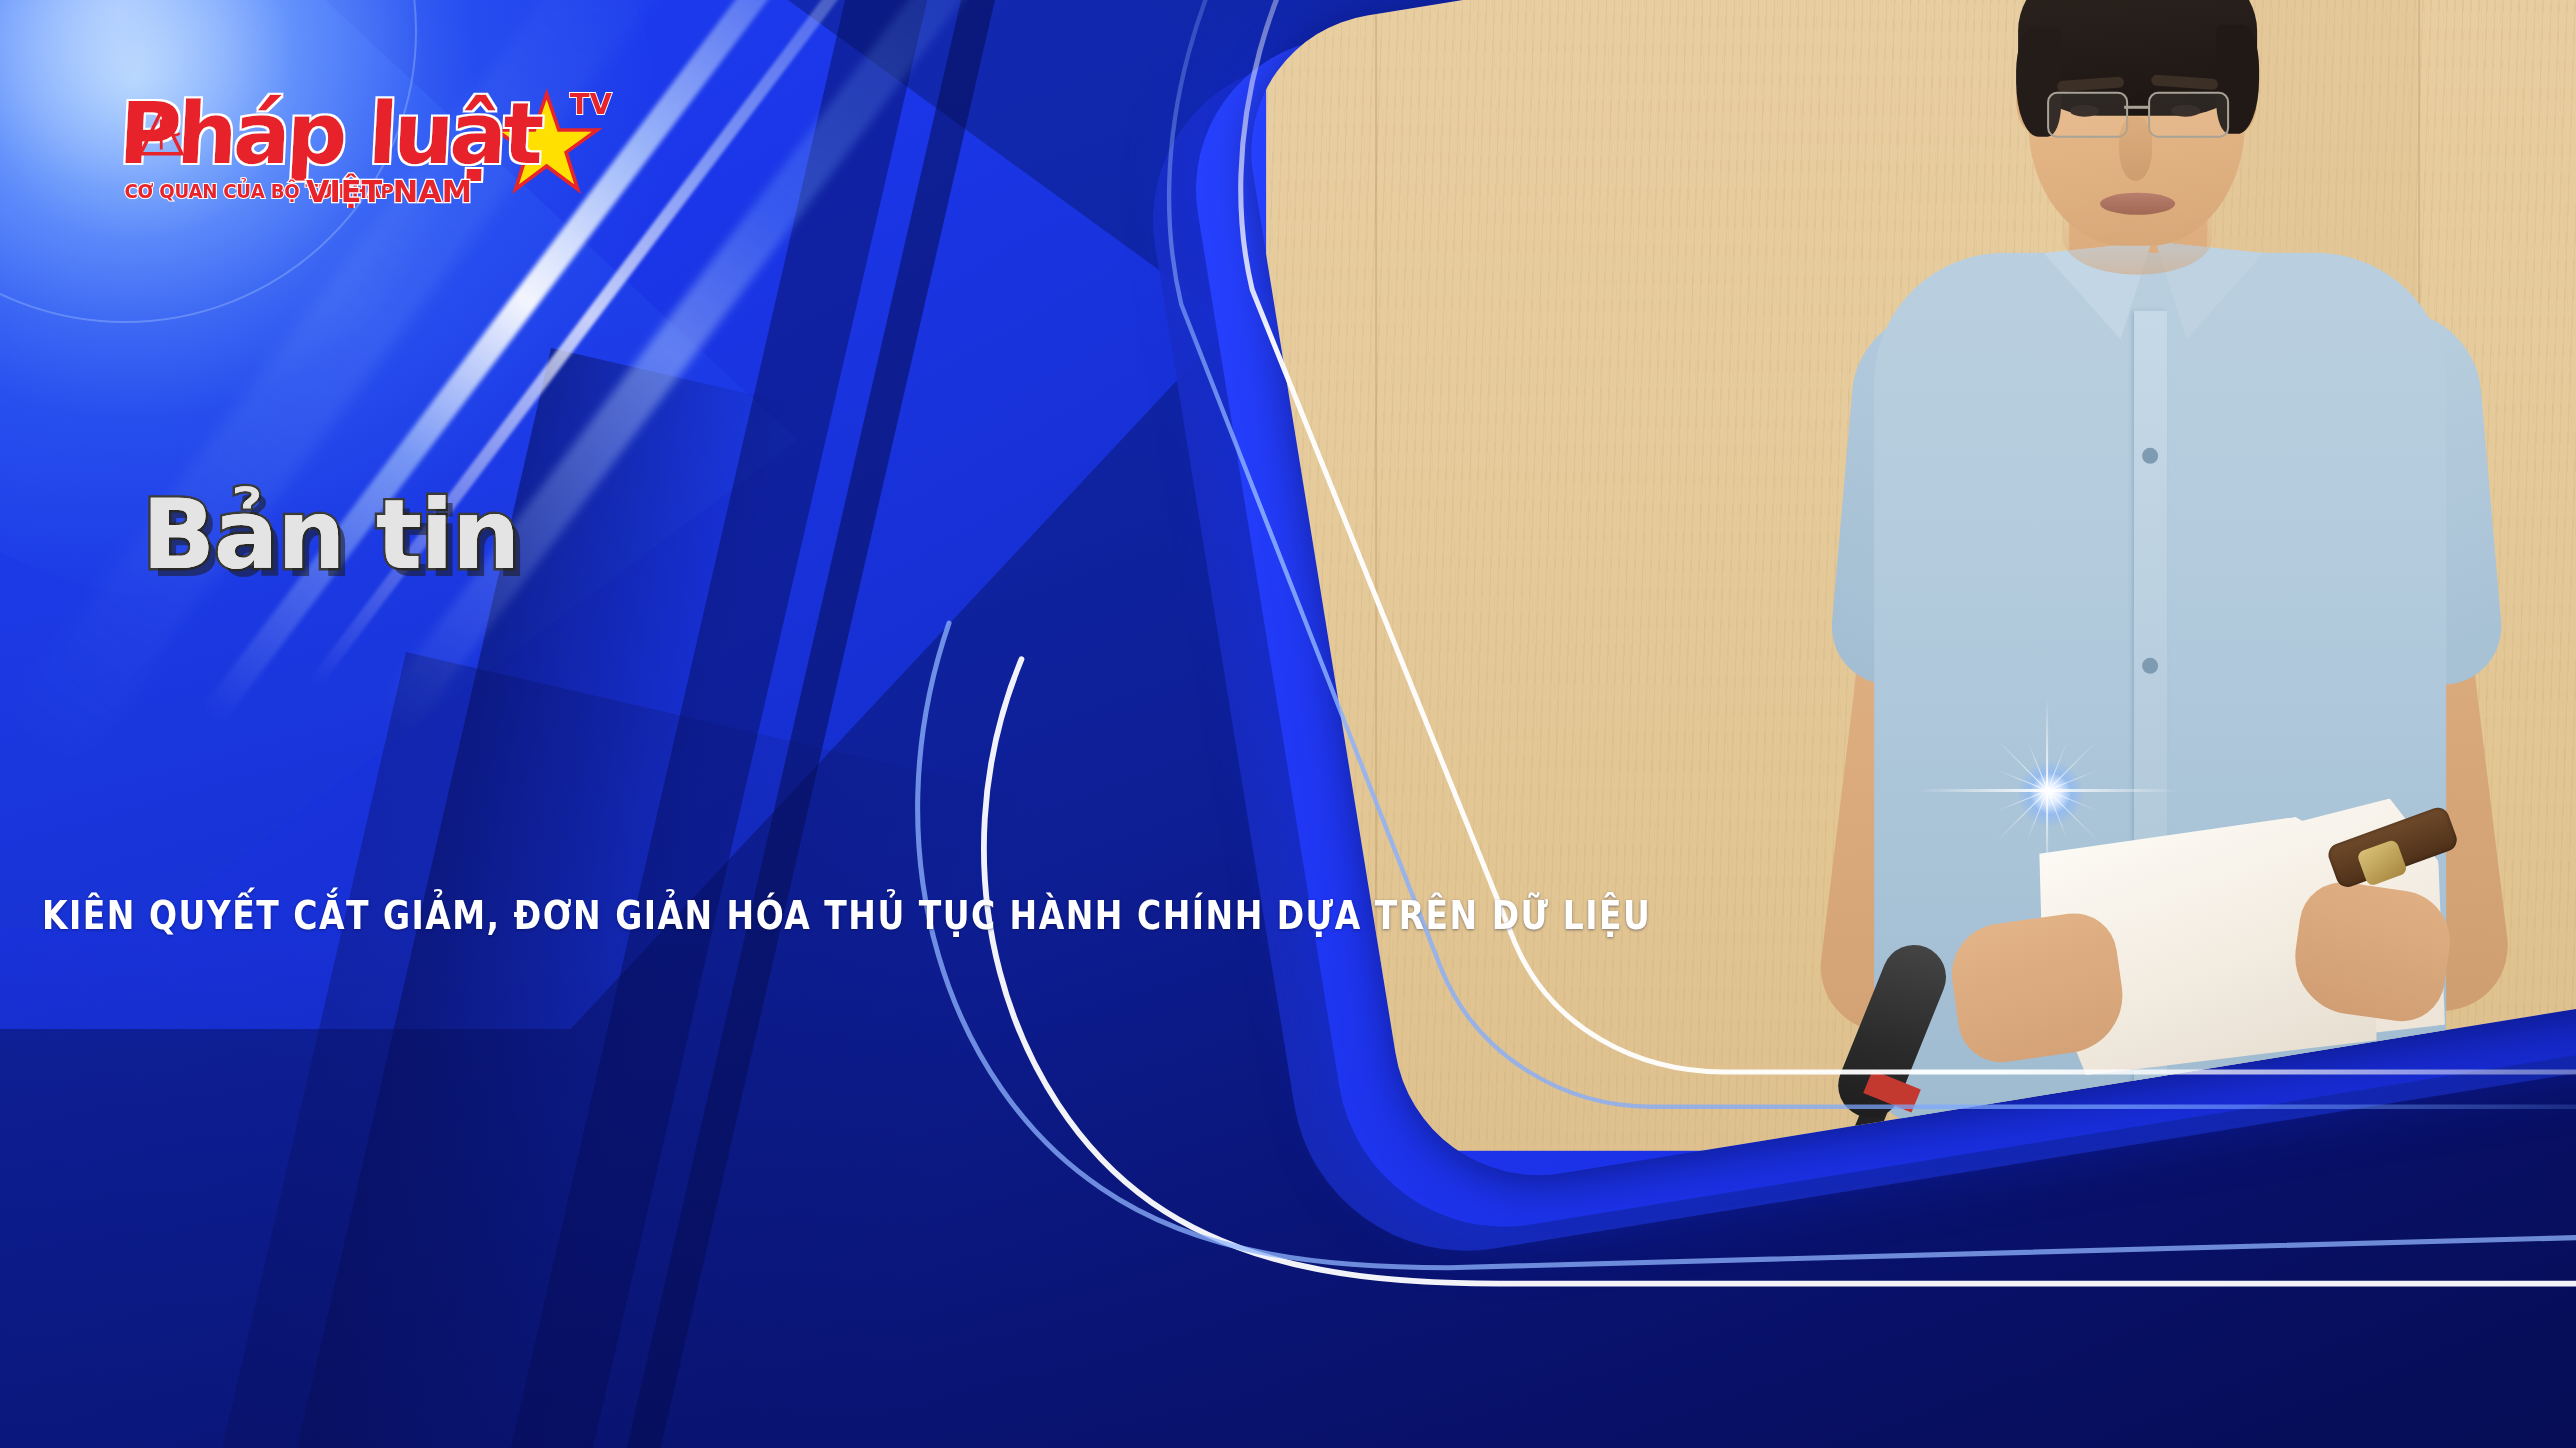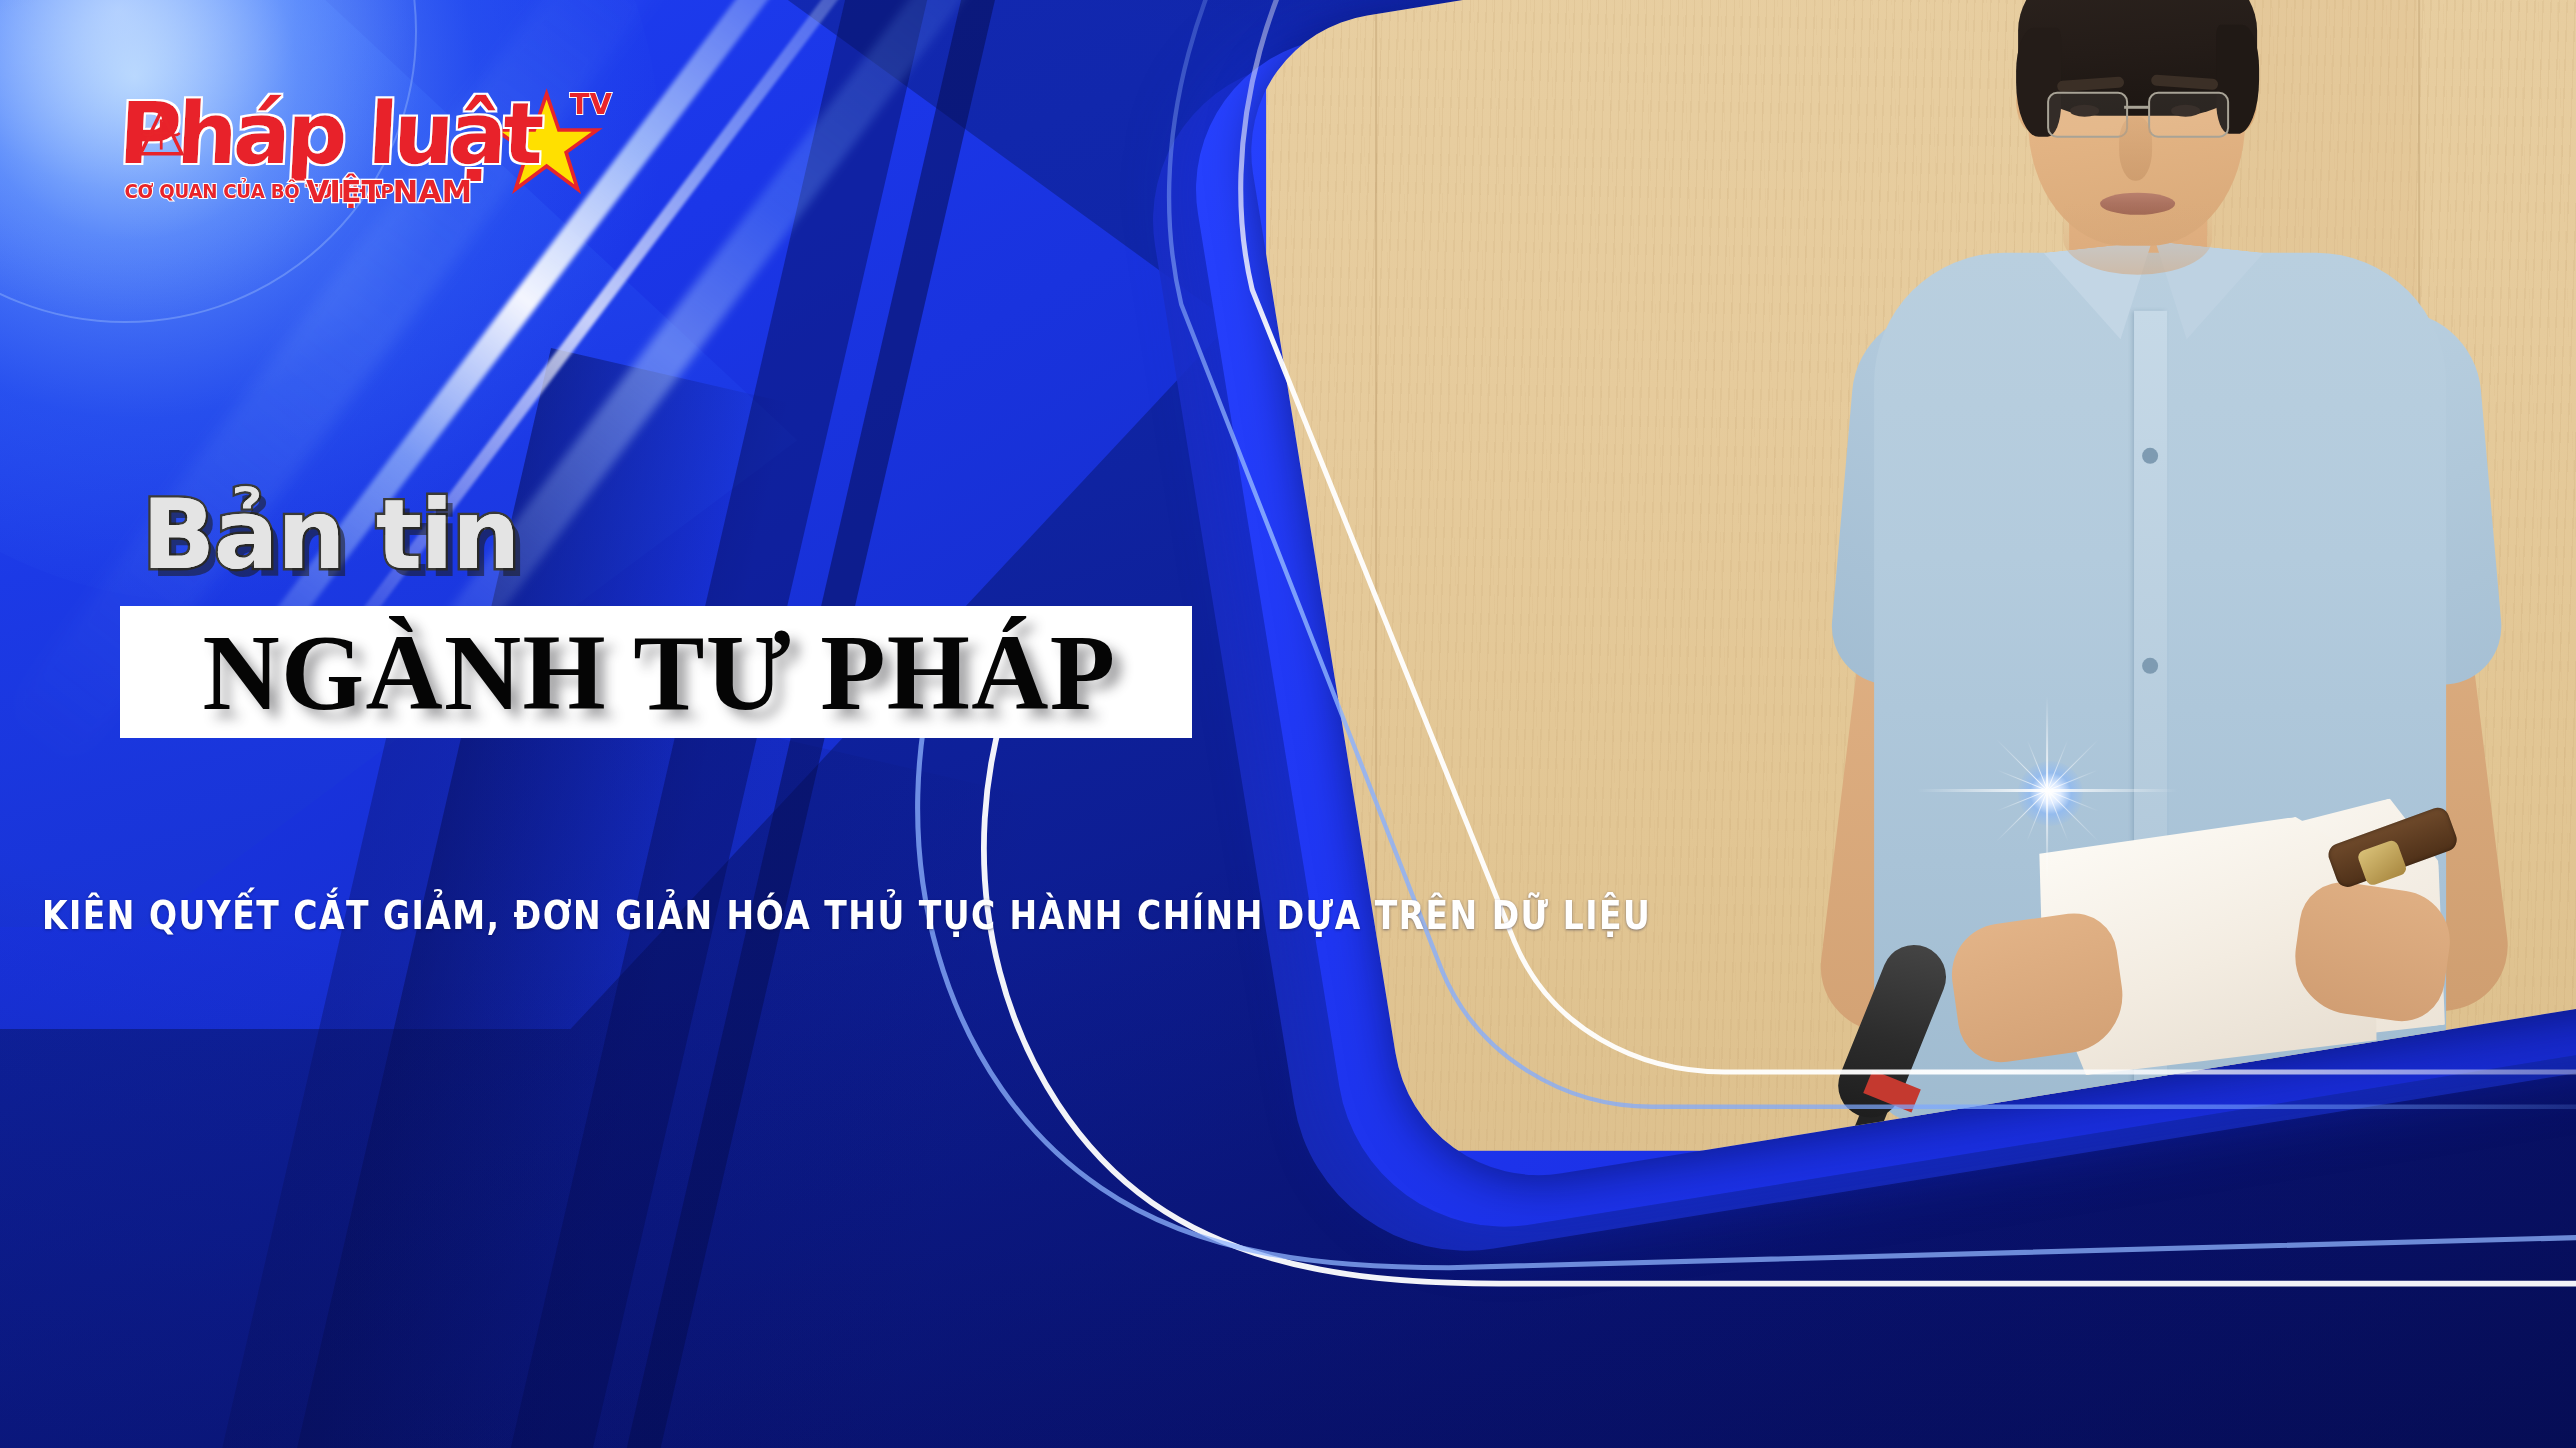--- a/index.html
+++ b/index.html
@@ -388,20 +388,17 @@
 
       <text x="14" y="166" font-family="'DejaVu Sans', sans-serif" font-weight="700" font-size="26" fill="#e8242a" stroke="#ffffff" stroke-width="3" paint-order="stroke" letter-spacing="-0.4" transform="scale(.97,1)">CƠ QUAN CỦA BỘ TƯ PHÁP</text>
 
       <text x="265" y="172" font-family="'DejaVu Sans', sans-serif" font-weight="700" font-size="42" fill="#e8242a" stroke="#ffffff" stroke-width="3.5" paint-order="stroke" letter-spacing="0">VIỆT NAM</text>
     </svg>
   </div>
 
   <div class="kicker">Bản tin</div>
   <div class="kicker-fill">Bản tin</div>
 
-  <div class="banner">
-    <div class="banner-text">NGÀNH TƯ PHÁP</div>
-  </div>
 
   <div class="headline">KIÊN QUYẾT CẮT GIẢM, ĐƠN GIẢN HÓA THỦ TỤC HÀNH CHÍNH DỰA TRÊN DỮ LIỆU</div>
 
 </div>
 
 
 </body></html>

